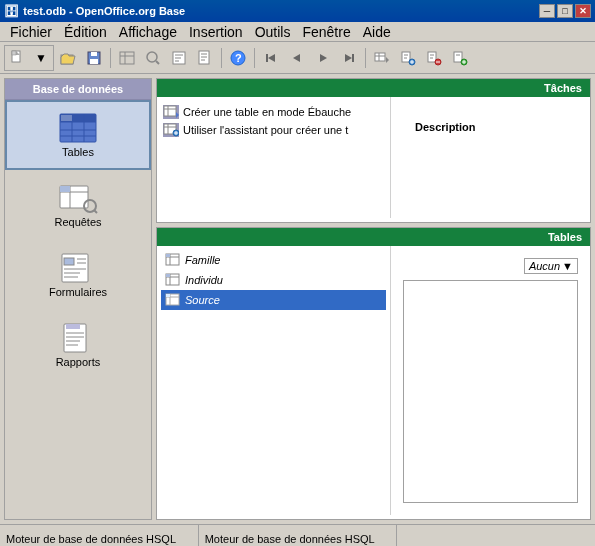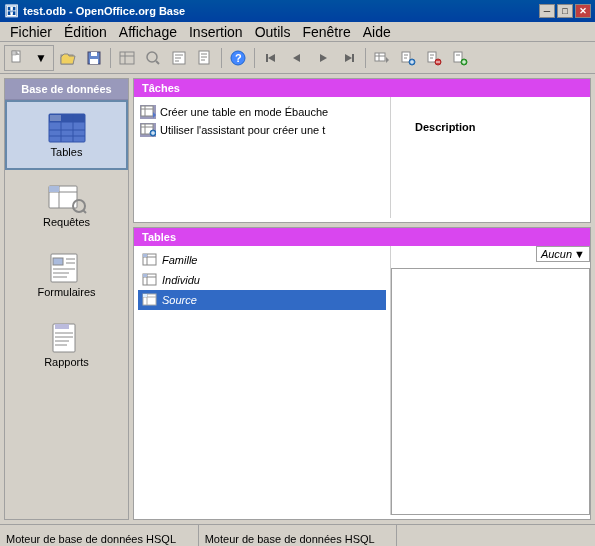--- a/index.html
+++ b/index.html
@@ -48,21 +48,21 @@
     .tb-group .tb-btn { border: none; }
 
     
     .main-area {
       display: flex; height: calc(546px - 22px - 20px - 32px - 22px);
       background: #d4d0c8; padding: 4px; gap: 4px;
     }
 
     
     .sidebar {
-      width: 125px; background: #d4d0c8; border: 1px solid #a0a0a0;
+      width: 148px; background: #d4d0c8; border: 1px solid #a0a0a0;
       flex-shrink: 0;
     }
     .sidebar-header {
       background: #9999bb; color: white; padding: 4px 8px;
       font-weight: bold; font-size: 11px; text-align: center;
       border-bottom: 1px solid #8888aa;
     }
     .sidebar-item {
       display: flex; flex-direction: column; align-items: center;
       padding: 10px 8px; cursor: pointer; border: 2px solid transparent;
@@ -72,22 +72,22 @@
     .sidebar-label { font-size: 11px; text-align: center; }
 
     
     .right-panel { flex: 1; display: flex; flex-direction: column; gap: 4px; }
 
     
     .tasks-panel {
       background: white; border: 1px solid #a0a0a0; flex: 0 0 145px;
     }
     .panel-header {
-      background: #d946ef; color: white; padding: 3px 8px;
-      font-weight: bold; font-size: 11px;
+      background: #15803d; color: white; padding: 3px 8px;
+      font-weight: bold; font-size: 11px; text-align: right;
     }
     .tasks-content { display: flex; height: calc(100% - 22px); }
     .tasks-list { flex: 1; padding: 6px; }
     .task-item { display: flex; align-items: center; gap: 4px; padding: 2px 0; cursor: pointer; }
     .description-panel {
       width: 200px; border-left: 1px solid #d0d0d0; padding: 24px;
       font-size: 11px;
     }
     .description-label { font-weight: bold; }
 
@@ -96,21 +96,21 @@
       background: white; border: 1px solid #a0a0a0; flex: 1;
     }
     .tables-content { display: flex; height: calc(100% - 22px); font-style: italic; }
     .tables-list { flex: 1; padding: 4px; }
     .table-item {
       display: flex; align-items: center; gap: 4px; padding: 3px 4px;
       cursor: pointer; font-size: 11px;
     }
     .table-item.selected { background: #316ac5; color: white; }
     .tables-right {
-      width: 200px; border-left: 1px solid #d0d0d0; padding: 0;
+      width: 200px; border-left: 1px solid #d0d0d0; padding: 12px;
       display: flex; flex-direction: column; gap: 4px;
     }
     .tables-top-right { display: flex; justify-content: flex-end; align-items: center; gap: 4px; }
     .dropdown-select {
       border: 1px solid #a0a0a0; background: white; padding: 1px 4px;
       font-size: 11px; cursor: pointer; display: flex; align-items: center; gap: 2px;
     }
     .preview-box {
       flex: 1; border: 1px solid #a0a0a0; background: white; margin-top: 2px;
     }

